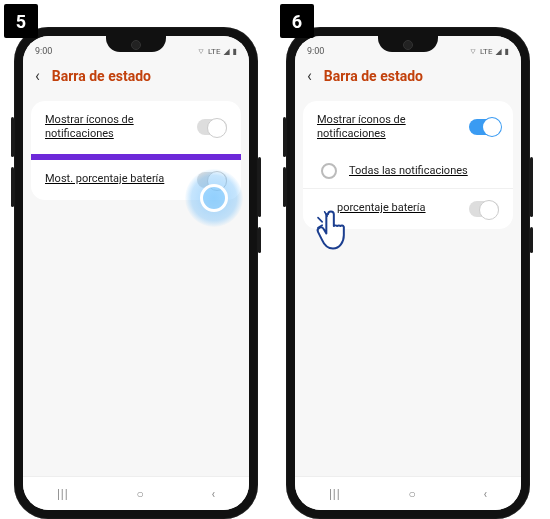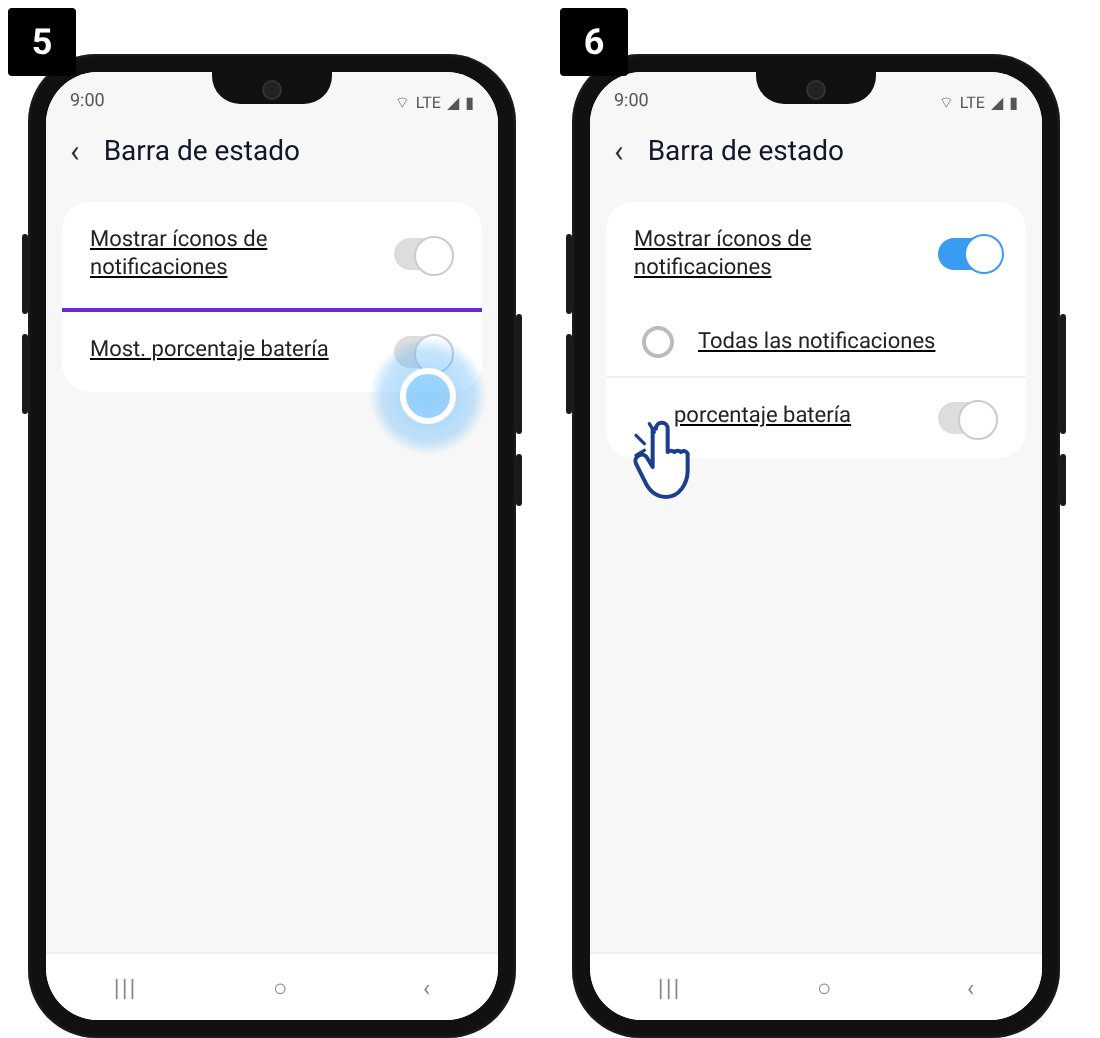--- a/index.html
+++ b/index.html
@@ -106,37 +106,38 @@
     gap: 12px;
     background: #f7f7f7;
   }
   .back {
     font-size: 16px;
     color: #333;
     cursor: pointer;
   }
   .header-title {
     font-size: 14px;
-    color: #0f172a;
+    color: #c2410c;
+    font-weight: bold;
   }
 
   .card {
     background: #fff;
     margin: 8px 8px 8px;
     border-radius: 14px;
     overflow: hidden;
     text-decoration: underline;
   }
   .row {
     display: flex;
     align-items: center;
     justify-content: space-between;
     padding: 12px 14px;
   }
-  .row + .row { border-top: 2px solid #6d28d9; }
+  .row + .row { border-top: 6px solid #6d28d9; }
   .row-label {
     font-size: 11px;
     color: #222;
     line-height: 1.3;
     max-width: 140px;
   }
   .sub-row {
     display: flex;
     align-items: center;
     gap: 12px;

